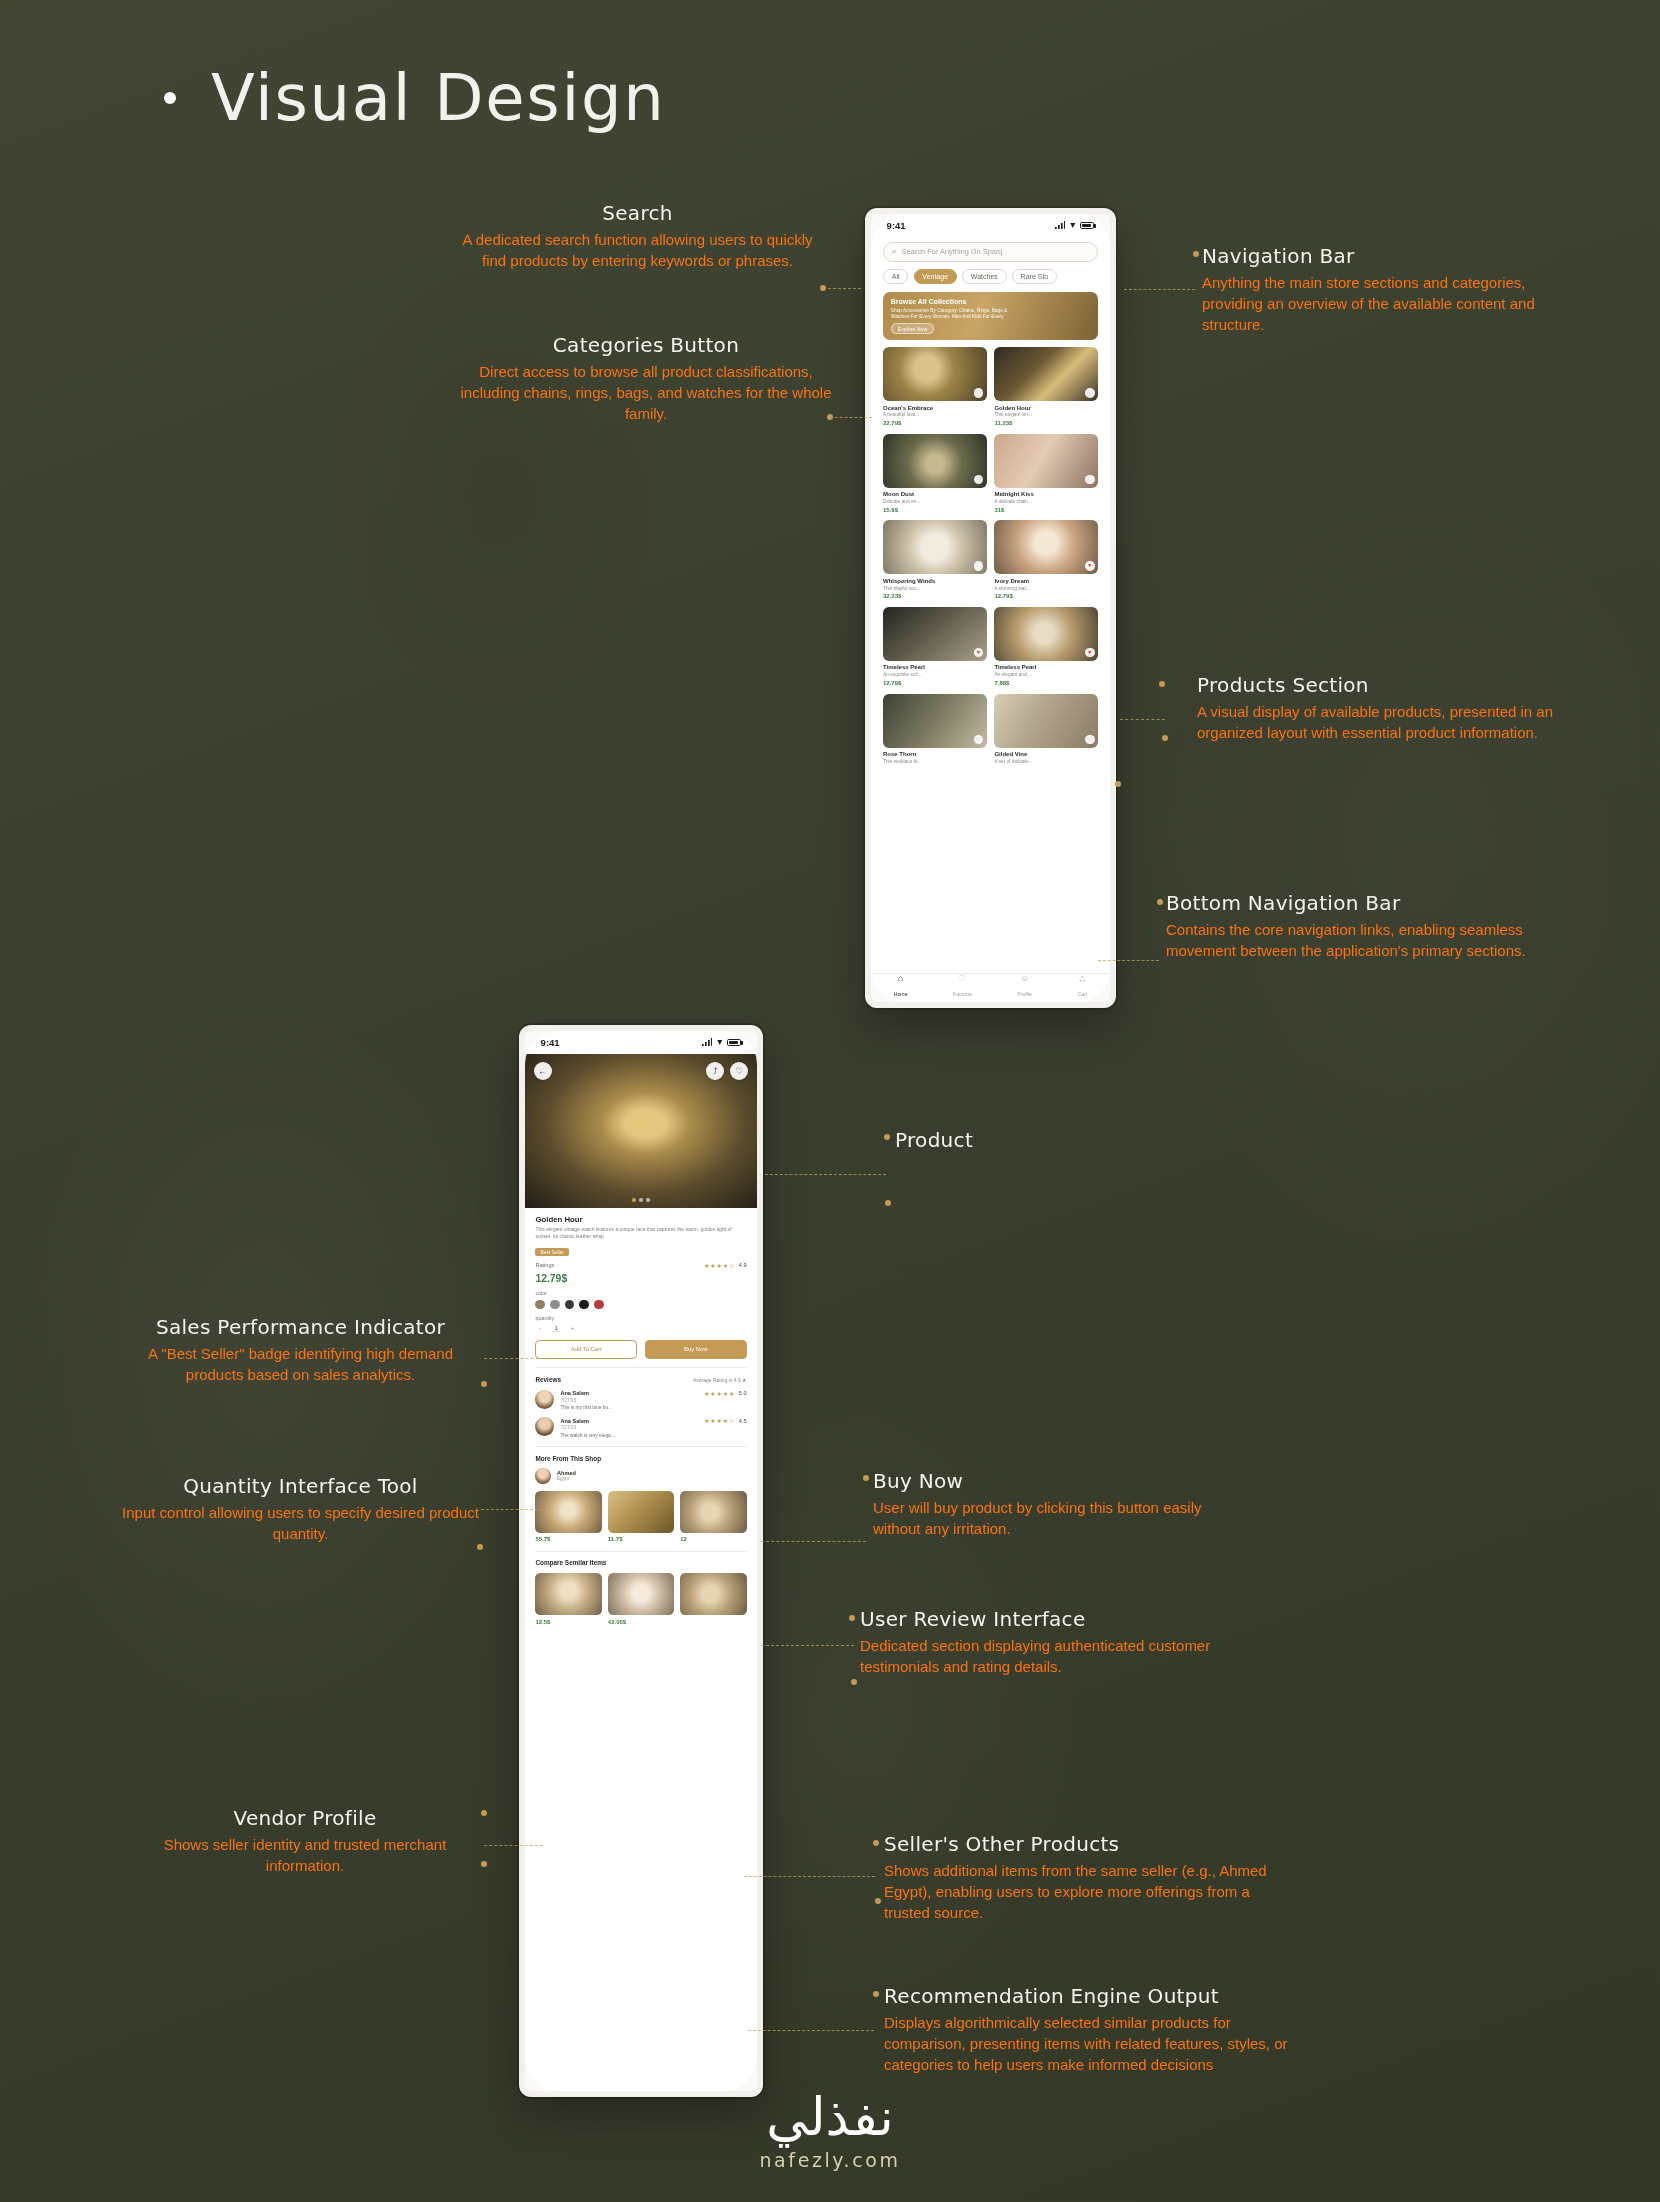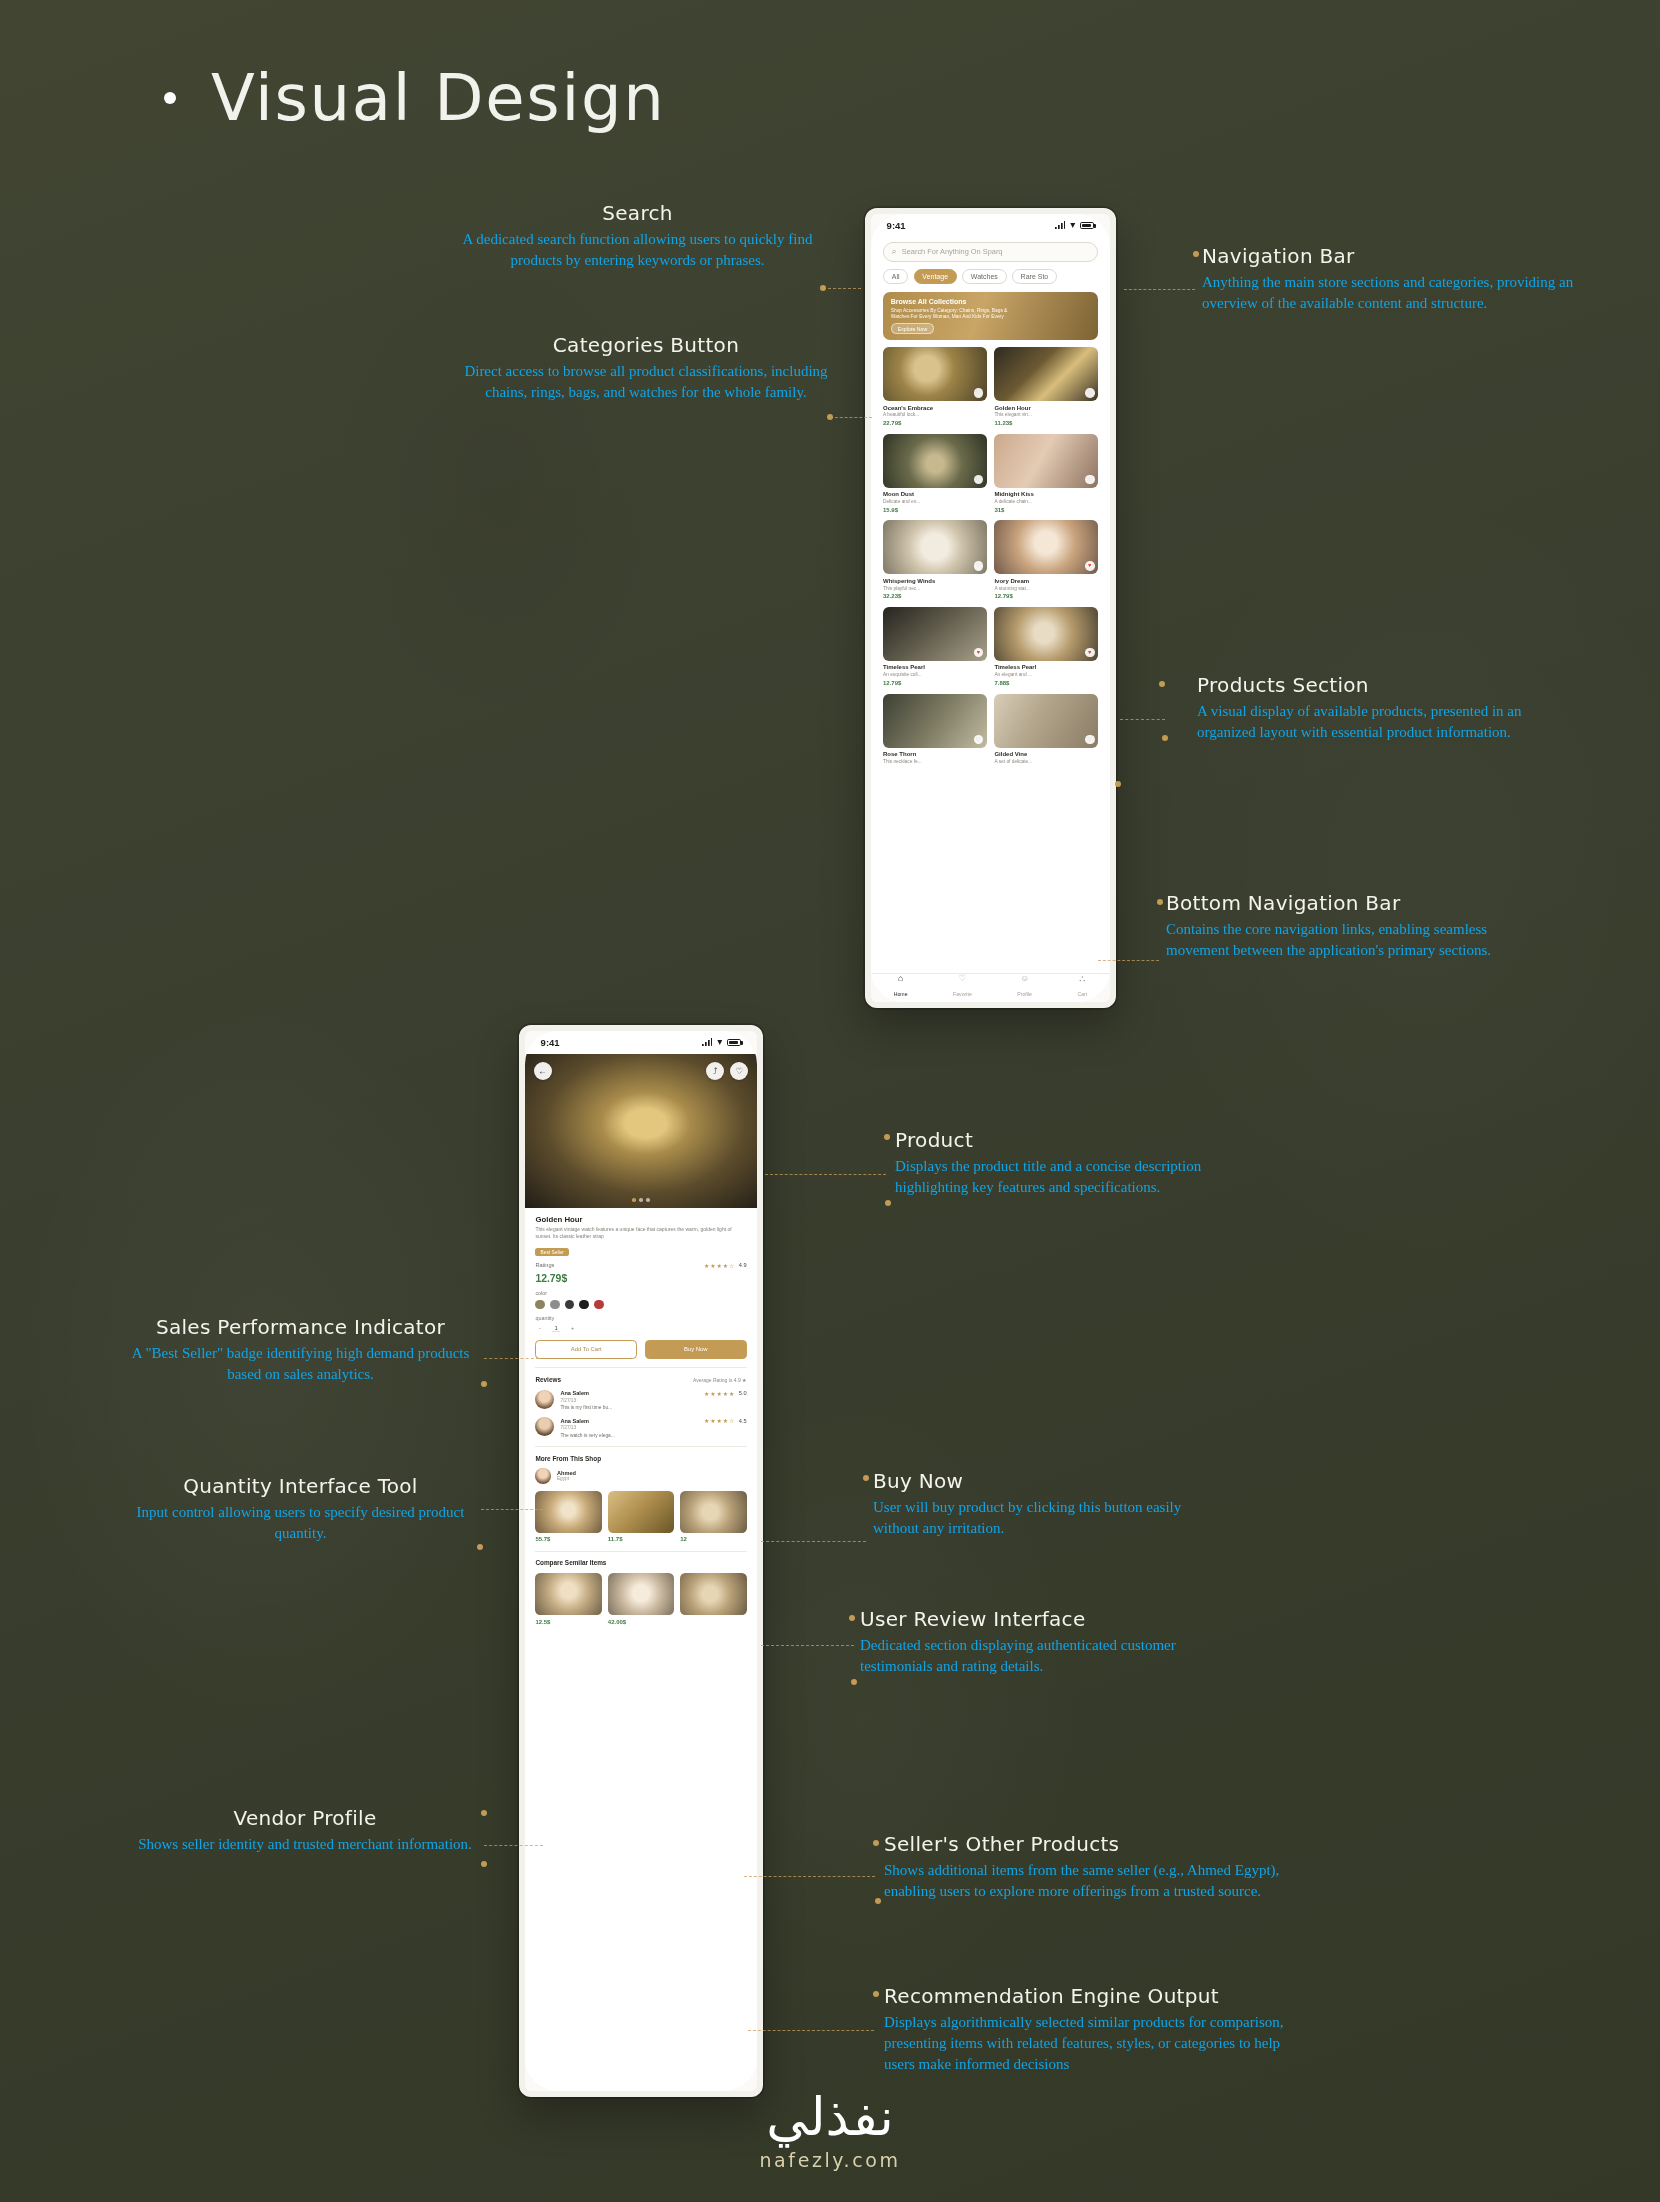--- a/index.html
+++ b/index.html
@@ -47,22 +47,22 @@
     font-size: 20px;
     color: #f4f3ec;
     letter-spacing: 0.3px;
     margin-bottom: 3.5px;
     font-family: "DejaVu Sans", sans-serif;
     line-height: 1.15;
   }
   .ann .ann-body {
     font-size: 15px;
     line-height: 1.42;
-    color: #0ea5e9;
-    font-family: Liberation Serif, serif;
+    color: #f97316;
+    font-family: Liberation Sans, sans-serif;
   }
   .ann.right { text-align: left; }
   .ann.left { text-align: center; }
   .ann-dot {
     position: absolute;
     width: 6px; height: 6px; border-radius: 50%;
     background: #c39b54;
   }
   .leader {
     position: absolute;
@@ -597,21 +597,20 @@
 
 <div class="ann right" style="left:1166px; top:892px; width:363px;">
   <div class="ann-title">Bottom Navigation Bar</div>
   <div class="ann-body">Contains the core navigation links, enabling seamless movement between the application's primary sections.</div>
 </div>
 <div class="leader" style="left:1098px; top:960px; width:61px;"></div>
 <div class="ann-dot" style="left:1157px; top:899px;"></div>
 
 <div class="ann right" style="left:895px; top:1129px; width:363px;">
   <div class="ann-title">Product</div>
-  <div class="ann-body">Displays the product title and a concise description highlighting key features and specifications.</div>
 </div>
 <div class="leader" style="left:765px; top:1174px; width:121px;"></div>
 <div class="ann-dot" style="left:884px; top:1134px;"></div>
 <div class="ann-dot" style="left:885px; top:1200px;"></div>
 
 <div class="ann left" style="left:121px; top:1316px; width:359px;">
   <div class="ann-title">Sales Performance Indicator</div>
   <div class="ann-body">A "Best Seller" badge identifying high demand products based on sales analytics.</div>
 </div>
 <div class="leader" style="left:484px; top:1358px; width:55px;"></div>

